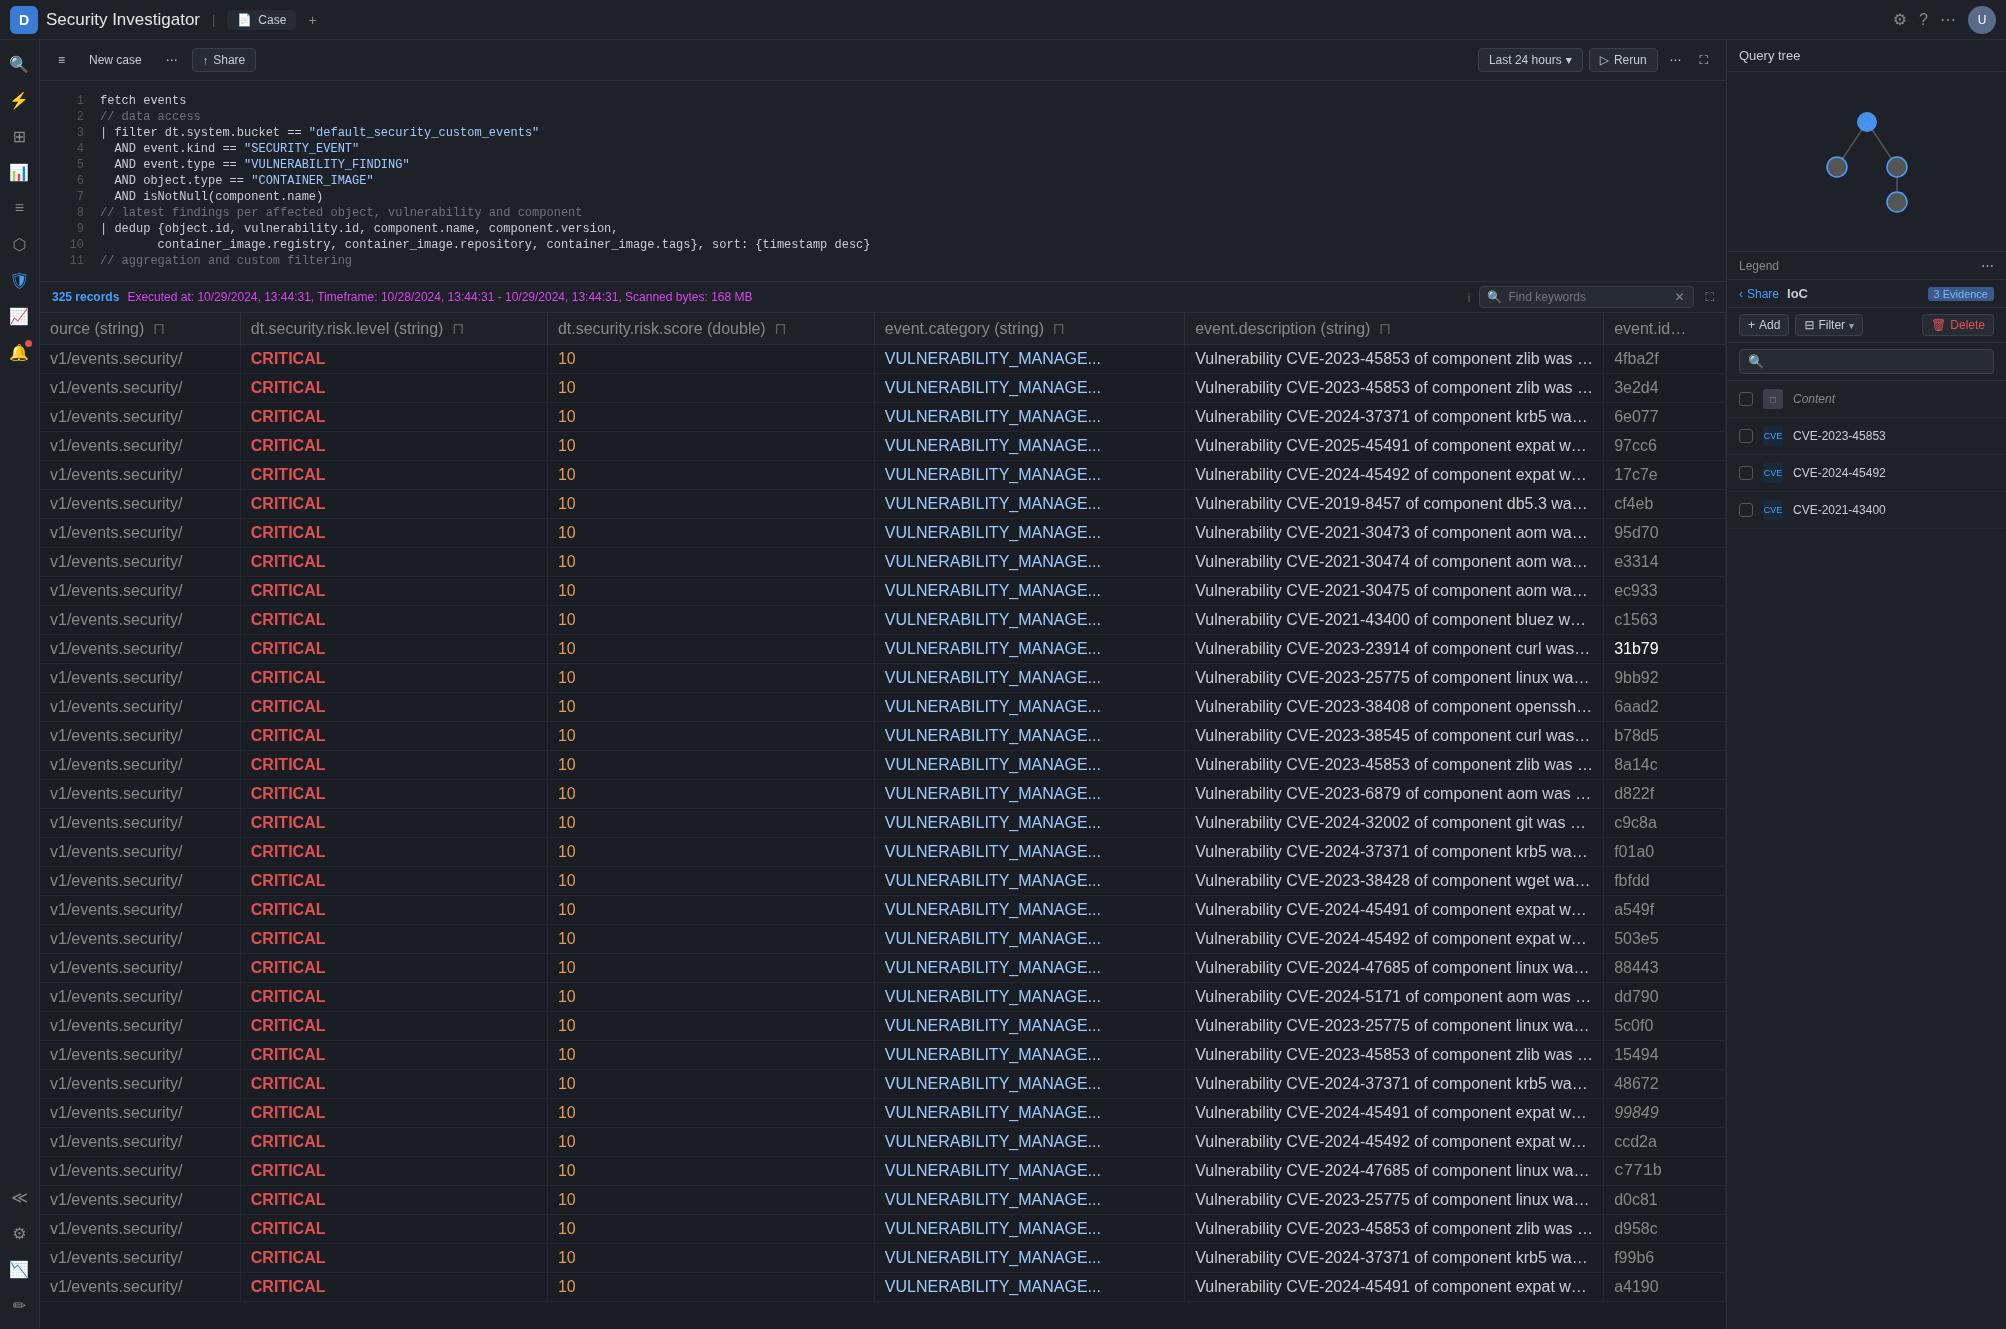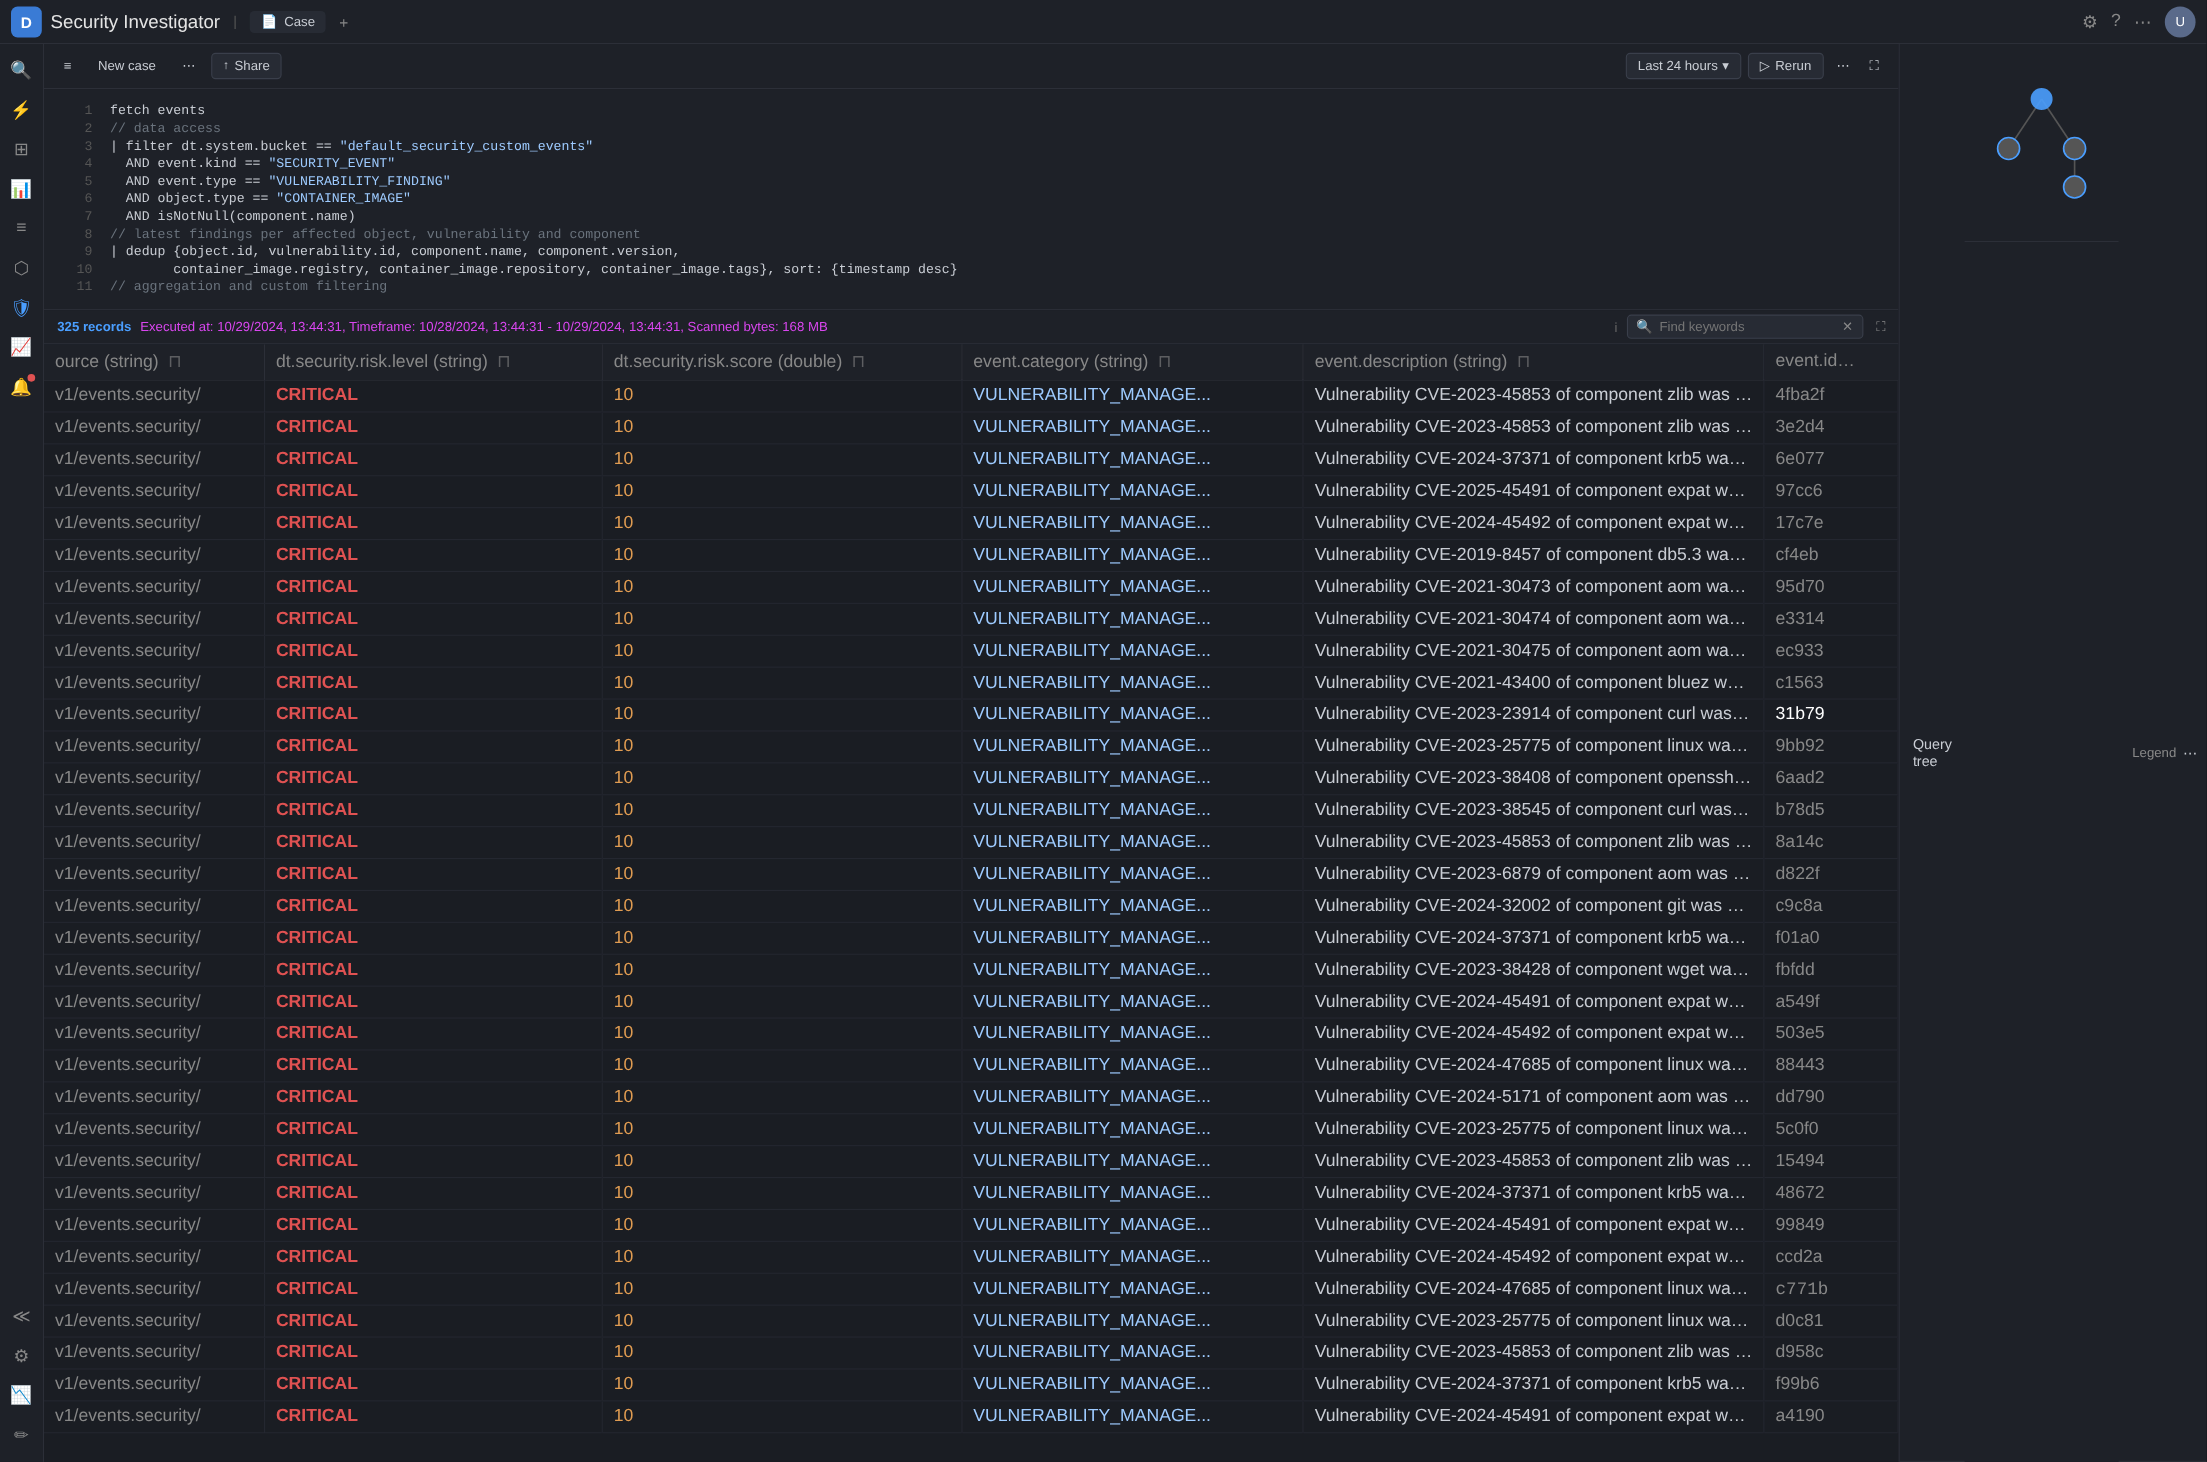--- a/index.html
+++ b/index.html
@@ -61,21 +61,21 @@
     thead th { background: #1e2128; color: #888; padding: 6px 10px; text-align: left; border-bottom: 1px solid #2c2f38; border-right: 1px solid #2c2f38; white-space: nowrap; position: sticky; top: 0; z-index: 2; font-weight: 500; cursor: pointer; }
     thead th .sort-icon { margin-left: 4px; opacity: 0.6; }
     tbody tr { border-bottom: 1px solid #242730; }
     tbody td { padding: 5px 10px; border-right: 1px solid #242730; white-space: nowrap; max-width: 280px; overflow: hidden; text-overflow: ellipsis; color: #c9cdd4; }
     .critical-badge { color: #e05252; font-weight: 600; }
     .score-val { color: #e09c52; }
     .source-val { color: #888; }
     .cat-val { color: #9ecbff; }
 
     
-    .right-panel { width: 280px; background: #1e2128; border-left: 1px solid #2c2f38; display: flex; flex-direction: row; flex-shrink: 0; }
+    .right-panel { width: 280px; background: #1e2128; border-left: 1px solid #2c2f38; display: flex; flex-direction: column; flex-shrink: 0; }
     .query-tree-header { display: flex; align-items: center; padding: 8px 12px; border-bottom: 1px solid #2c2f38; }
     .query-tree-title { font-size: 13px; color: #c9cdd4; font-weight: 500; flex: 1; }
     .tree-canvas { height: 180px; display: flex; align-items: center; justify-content: center; border-bottom: 1px solid #2c2f38; position: relative; }
     svg.tree-svg { width: 140px; height: 120px; }
 
     .legend-bar { display: flex; align-items: center; padding: 6px 12px; border-bottom: 1px solid #2c2f38; gap: 6px; }
     .legend-label { font-size: 12px; color: #888; flex: 1; }
 
     .panel-nav { display: flex; align-items: center; padding: 6px 12px; gap: 8px; border-bottom: 1px solid #2c2f38; }
     .back-btn { display: flex; align-items: center; gap: 4px; color: #4a9eff; font-size: 12px; cursor: pointer; }
@@ -455,21 +455,21 @@
       <td class="cat-val">VULNERABILITY_MANAGE...</td>
       <td style="max-width:320px; overflow:hidden; text-overflow:ellipsis;">Vulnerability CVE-2024-37371 of component krb5 was detected in your container image arn:aws:e...</td>
       <td style="color:#888;">48672</td>
     </tr>
             <tr>
       <td class="source-val">v1/events.security/</td>
       <td class="critical-badge">CRITICAL</td>
       <td class="score-val">10</td>
       <td class="cat-val">VULNERABILITY_MANAGE...</td>
       <td style="max-width:320px; overflow:hidden; text-overflow:ellipsis;">Vulnerability CVE-2024-45491 of component expat was detected in your container image arn:aws:...</td>
-      <td style="color:#888;">99849</td>
+      <td style="color:#888;font-style:italic;">99849</td>
     </tr>
             <tr>
       <td class="source-val">v1/events.security/</td>
       <td class="critical-badge">CRITICAL</td>
       <td class="score-val">10</td>
       <td class="cat-val">VULNERABILITY_MANAGE...</td>
       <td style="max-width:320px; overflow:hidden; text-overflow:ellipsis;">Vulnerability CVE-2024-45492 of component expat was detected in your container image arn:aws:...</td>
       <td style="color:#888;">ccd2a</td>
     </tr>
             <tr>

